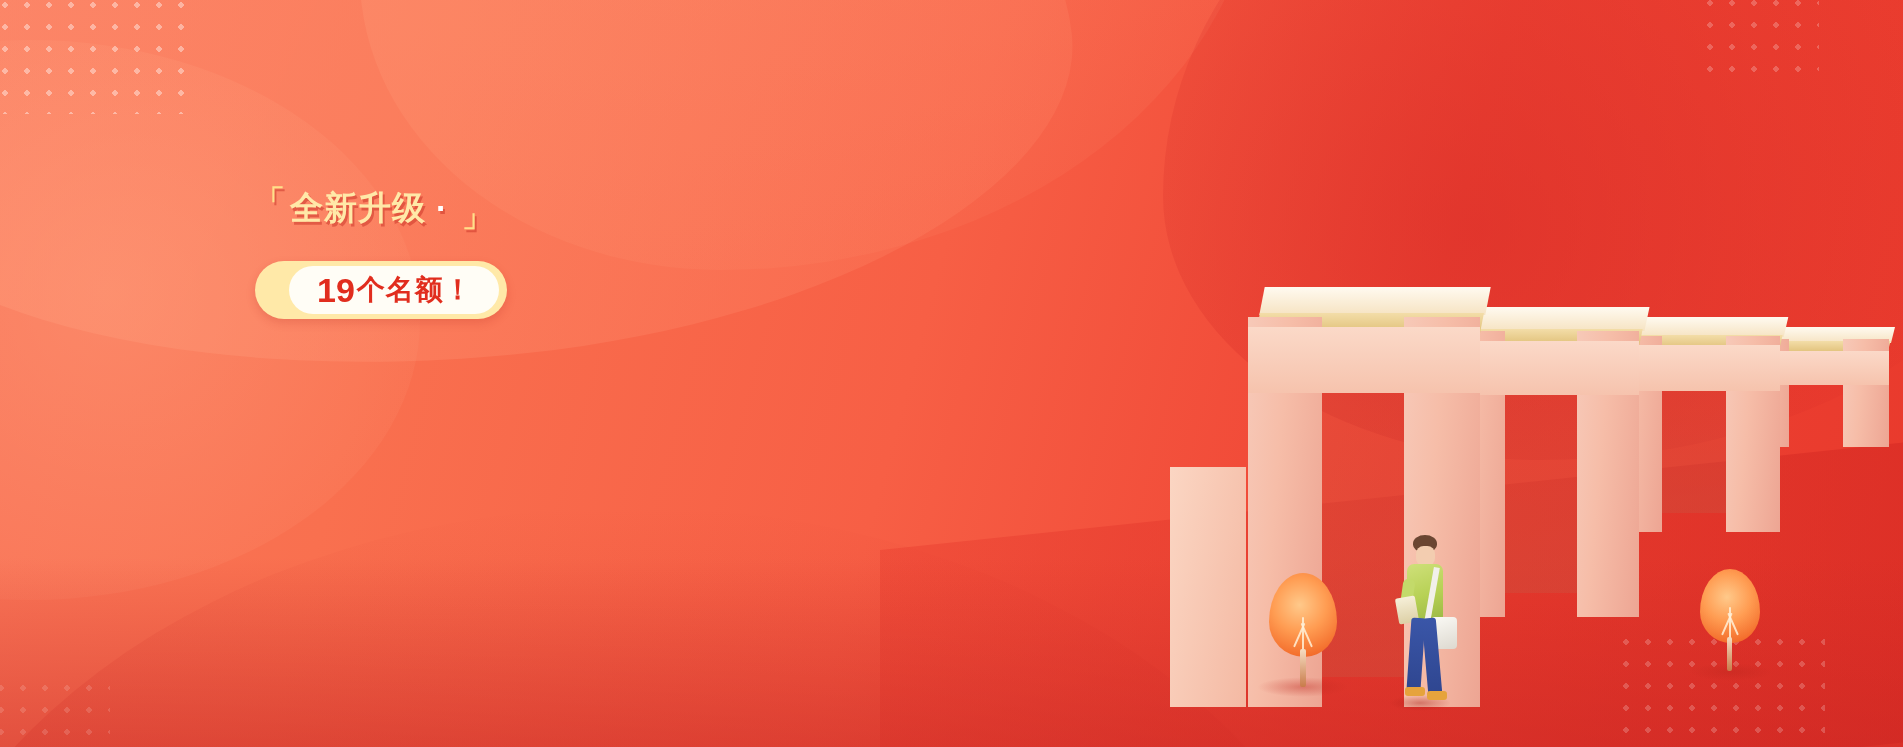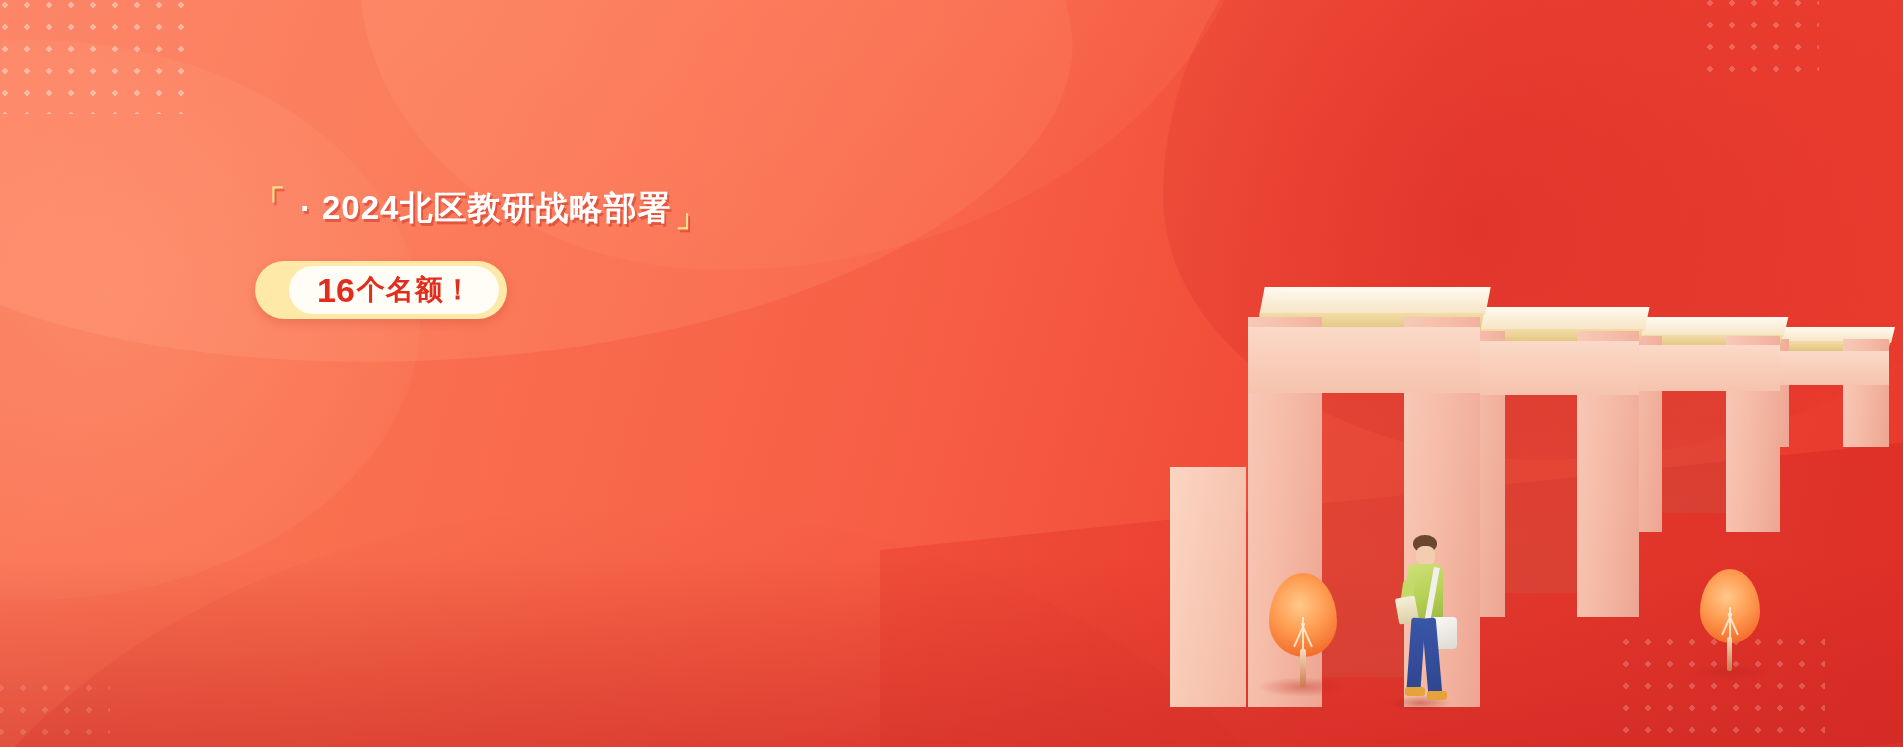--- a/index.html
+++ b/index.html
@@ -335,27 +335,27 @@
       <div class="branch" style="left:26px; top:42px; width:2px; height:24px; transform: rotate(24deg);"></div>
       <div class="branch" style="left:42px; top:42px; width:2px; height:24px; transform: rotate(-24deg);"></div>
       <div class="trunk" style="left:32px; top:68px; width:5px; height:34px;"></div>
     </div>
   </div>
 
   <div class="copy">
 
     <div class="subtitle-row">
       <span class="bracket bracket-open">「</span>
+      <span class="sub-highlight">全新升级</span>
       <span class="sub-dot">·</span>
-      <span class="sub-rest">2024北区教研战略部署</span>
       <span class="bracket bracket-close">」</span>
     </div>
 
 
     <div class="pill-row">
       <span class="pill-inner">
-        <span class="pill-num">16</span>
+        <span class="pill-num">19</span>
         <span class="pill-inner-text">个名额！</span>
       </span>
     </div>
 
   </div>
 </div>
 
 </body></html>

